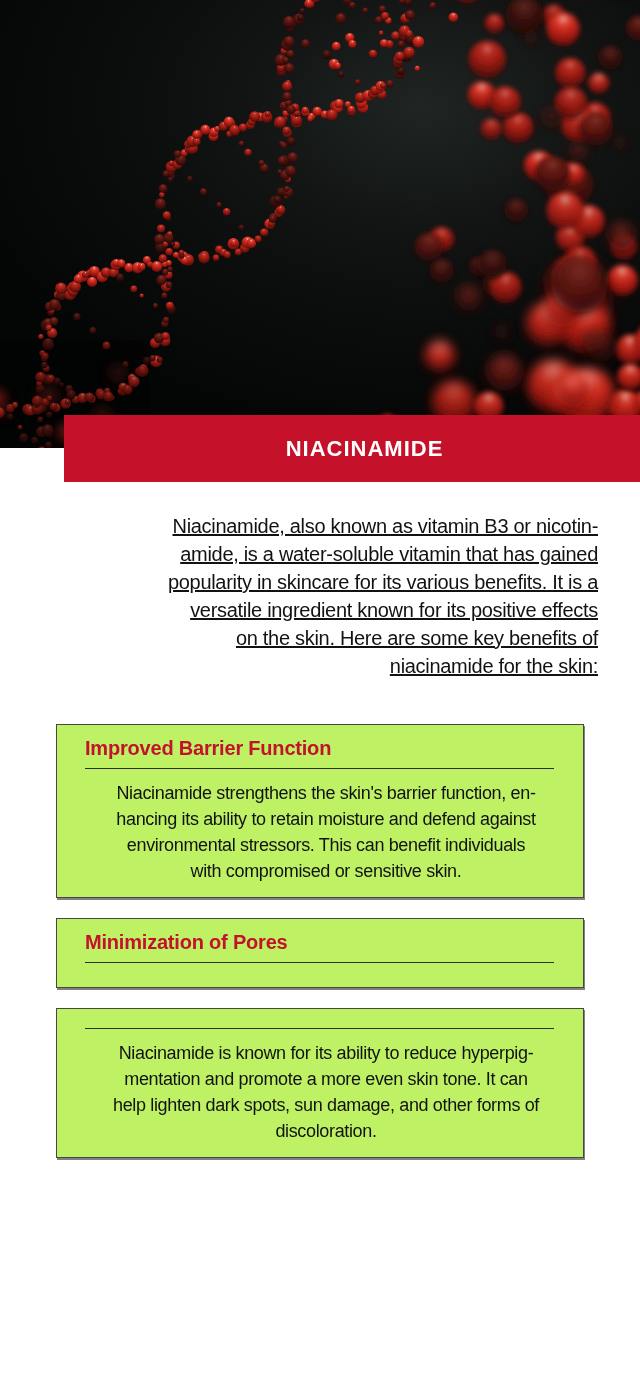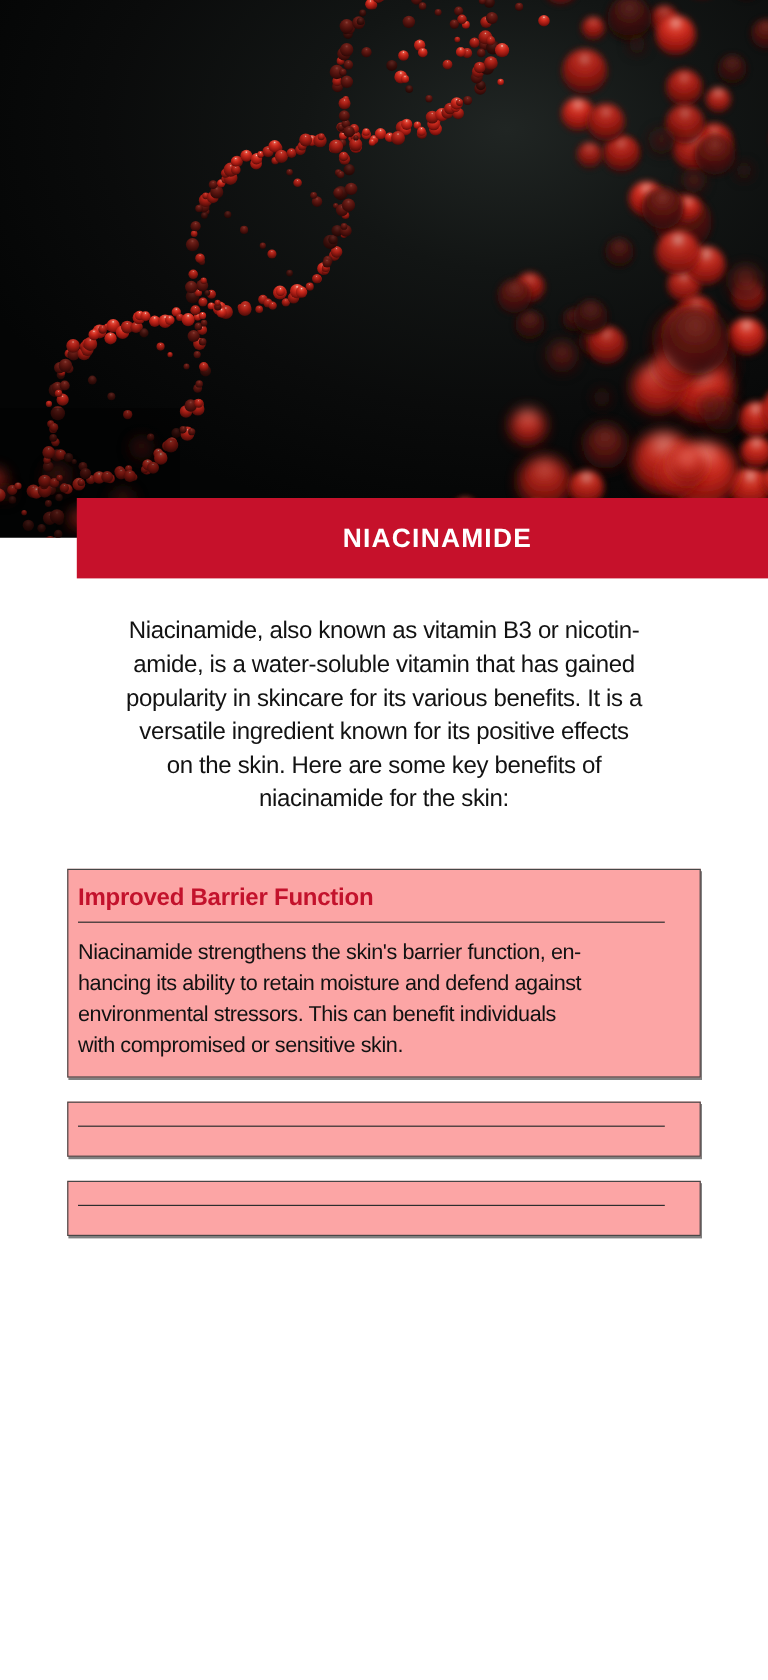--- a/index.html
+++ b/index.html
@@ -13,41 +13,41 @@
   .banner{
     position:relative;z-index:2;
     width:601px;height:67px;margin:-33px 0 0 64px;
     background:#C6112B;
     display:flex;align-items:center;justify-content:center;
   }
   .banner-title{
     color:#ffffff;font-weight:bold;font-size:22px;letter-spacing:1px;
   }
   .intro{
-    width:556px;margin:30px auto 0;text-align:center;
+    width:556px;margin:30px auto 0;text-align:right;
     font-size:20px;line-height:28px;letter-spacing:-0.3px;
-    white-space:pre-line;color:#121212;
+    white-space:pre-line;color:#121212;text-decoration:underline;
   }
   .cards{width:528px;margin:44px auto 0;}
   .card{
-    background:#fca5a5;border:1px solid #474747;
+    background:#bef264;border:1px solid #474747;
     box-shadow:1px 2px 0 rgba(25,25,25,0.55);
-    padding:11px 16px 13px 8px;margin-bottom:20px;
+    padding:11px 16px 13px 28px;margin-bottom:20px;
   }
   .card-title{
     margin:0;color:#C3122C;font-size:20px;line-height:24px;
     font-weight:bold;letter-spacing:-0.2px;
   }
   .card-divider{
     border:none;border-top:1px solid #2e2e2e;
     margin:8px 13px 11px 0;height:0;
   }
   .card-body{
     margin:0;font-size:18px;line-height:26px;letter-spacing:-0.35px;
-    white-space:pre-line;color:#121212;
+    white-space:pre-line;color:#121212;text-align:center;
   }
 </style>
 </head>
 <body>
 
 <div class="page">
 
   <div class="hero">
     <svg id="hero-svg" width="640" height="448" viewBox="0 0 640 448">
       <defs>
@@ -579,21 +579,26 @@
     <div class="card">
       <h2 class="card-title">Improved Barrier Function</h2>
       <hr class="card-divider">
       <p class="card-body">Niacinamide strengthens the skin's barrier function, en-
 hancing its ability to retain moisture and defend against
 environmental stressors. This can benefit individuals
 with compromised or sensitive skin.</p>
     </div>
 
     <div class="card">
+      <h2 class="card-title">Minimization of Pores</h2>
       <hr class="card-divider">
     </div>
 
     <div class="card">
       <hr class="card-divider">
+      <p class="card-body">Niacinamide is known for its ability to reduce hyperpig-
+mentation and promote a more even skin tone. It can
+help lighten dark spots, sun damage, and other forms of
+discoloration.</p>
     </div>
 
   </section>
 </div>
 
 </body></html>

